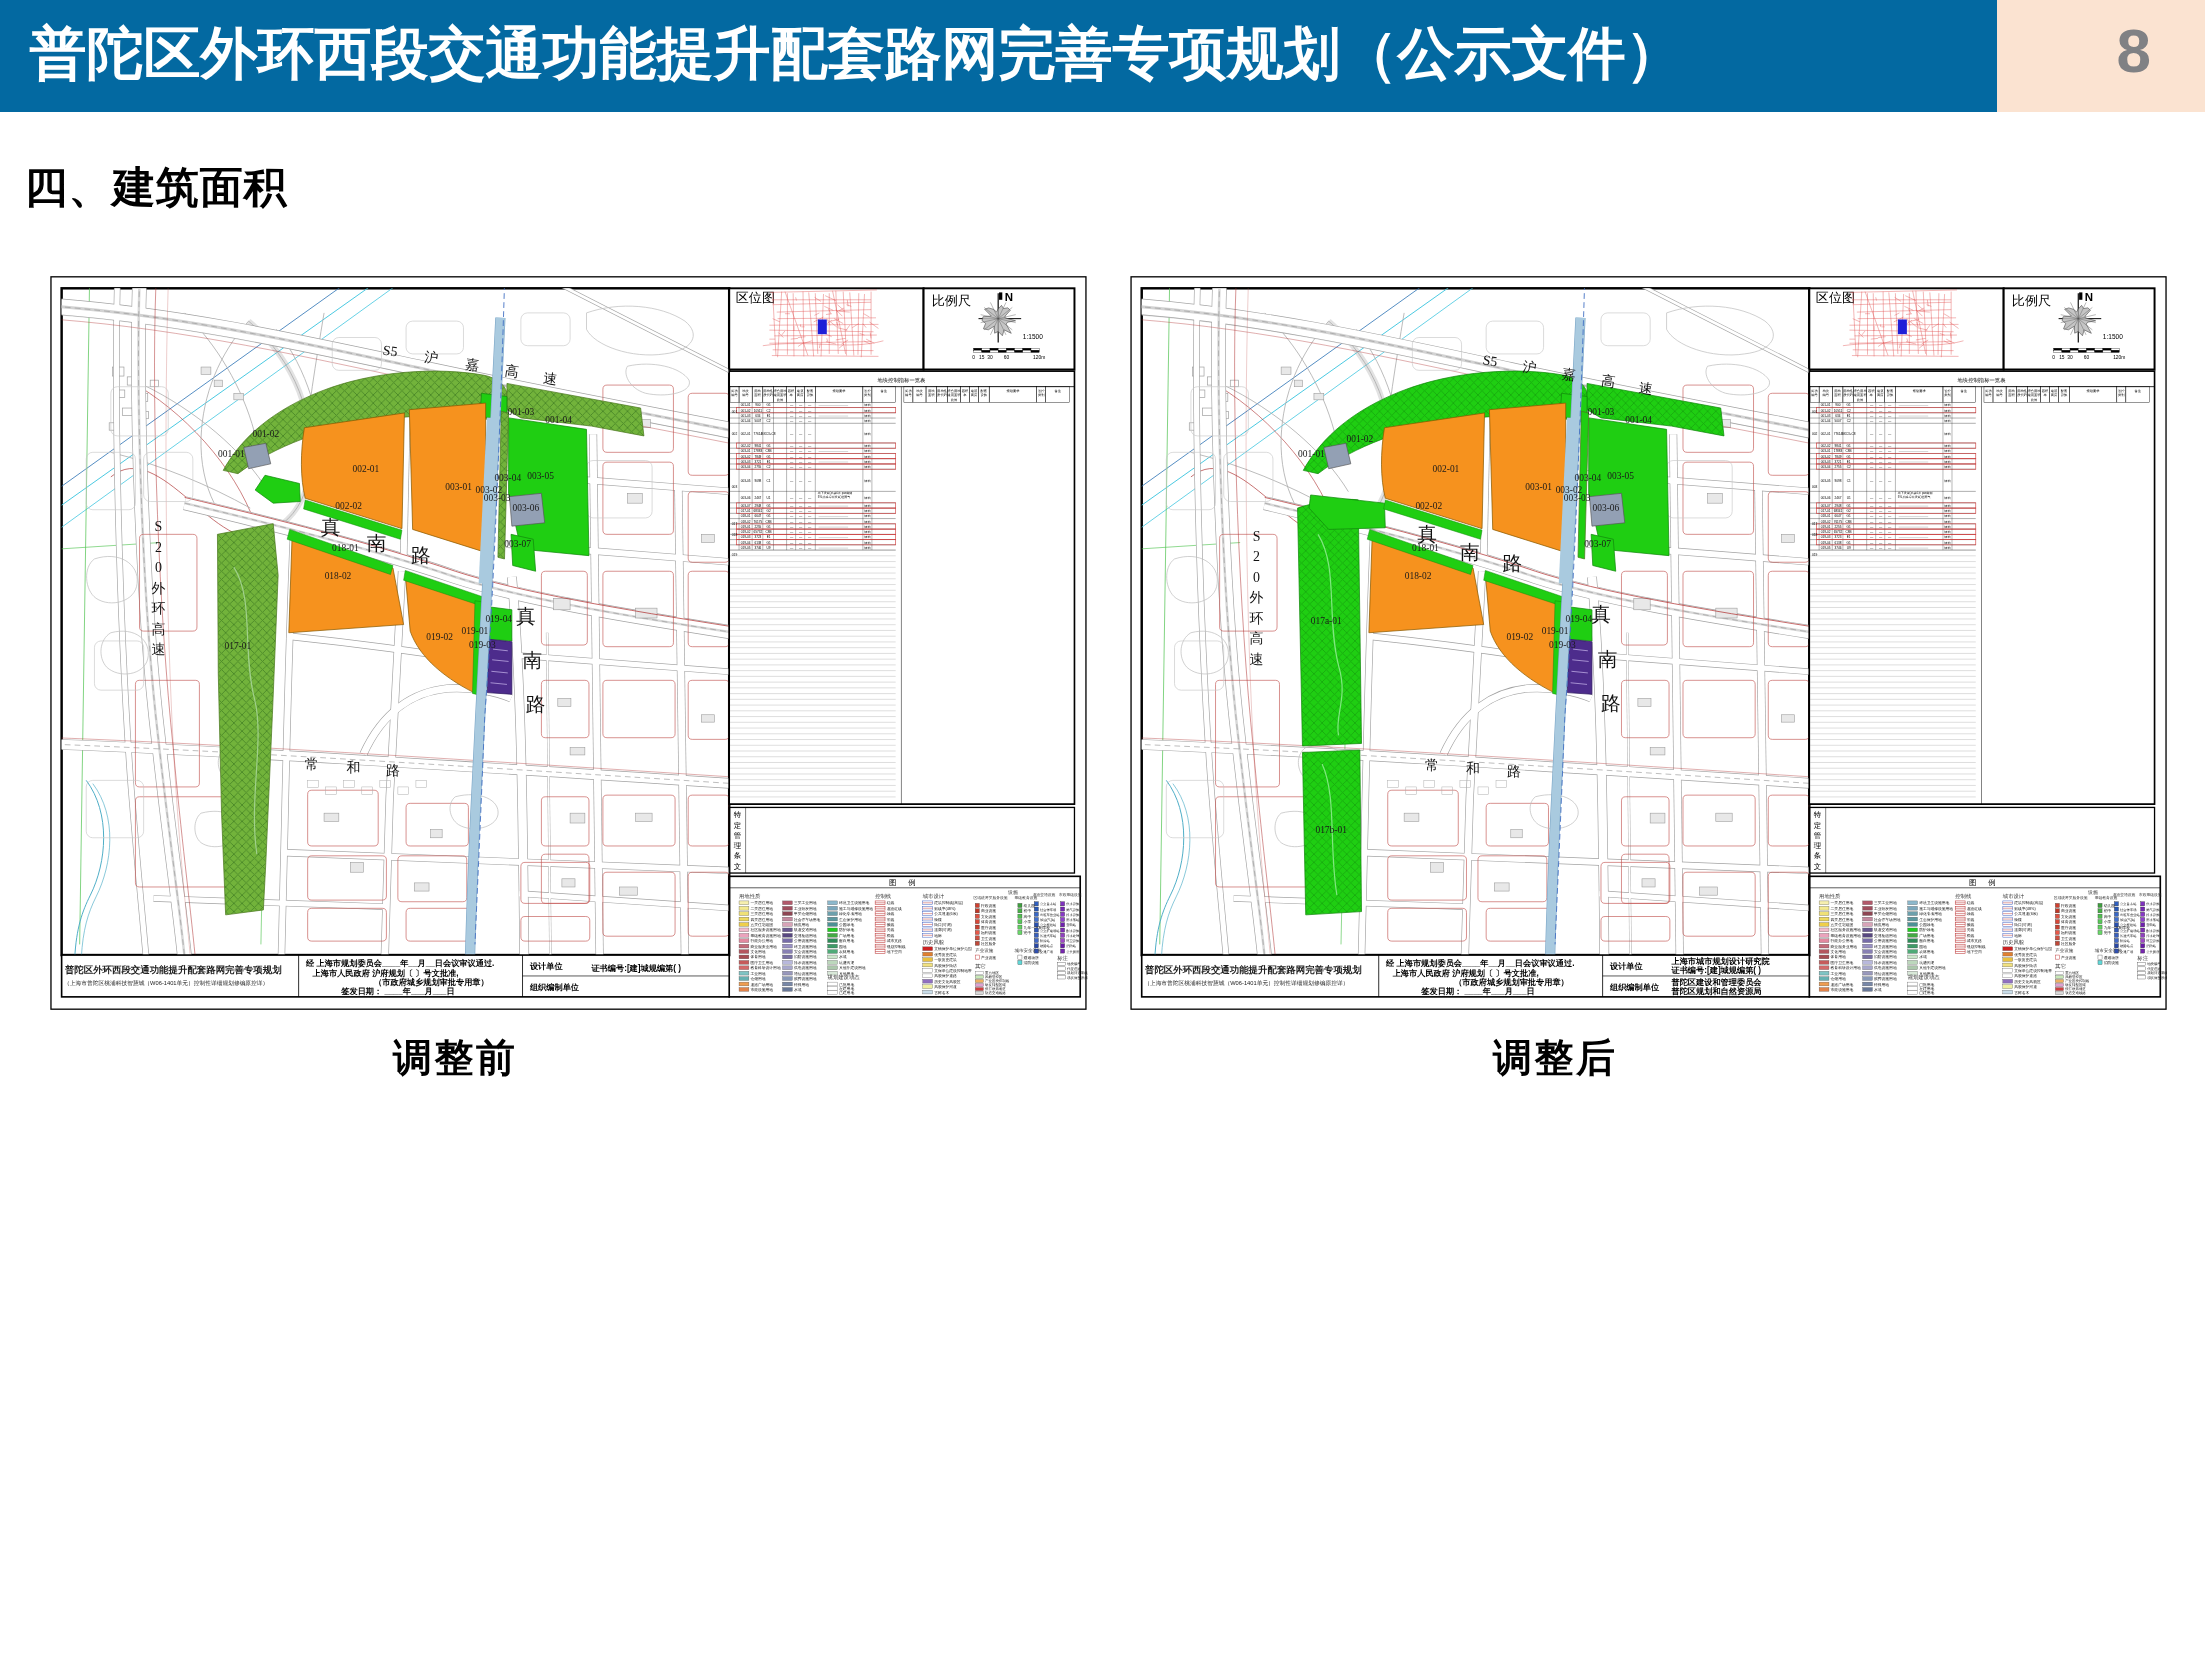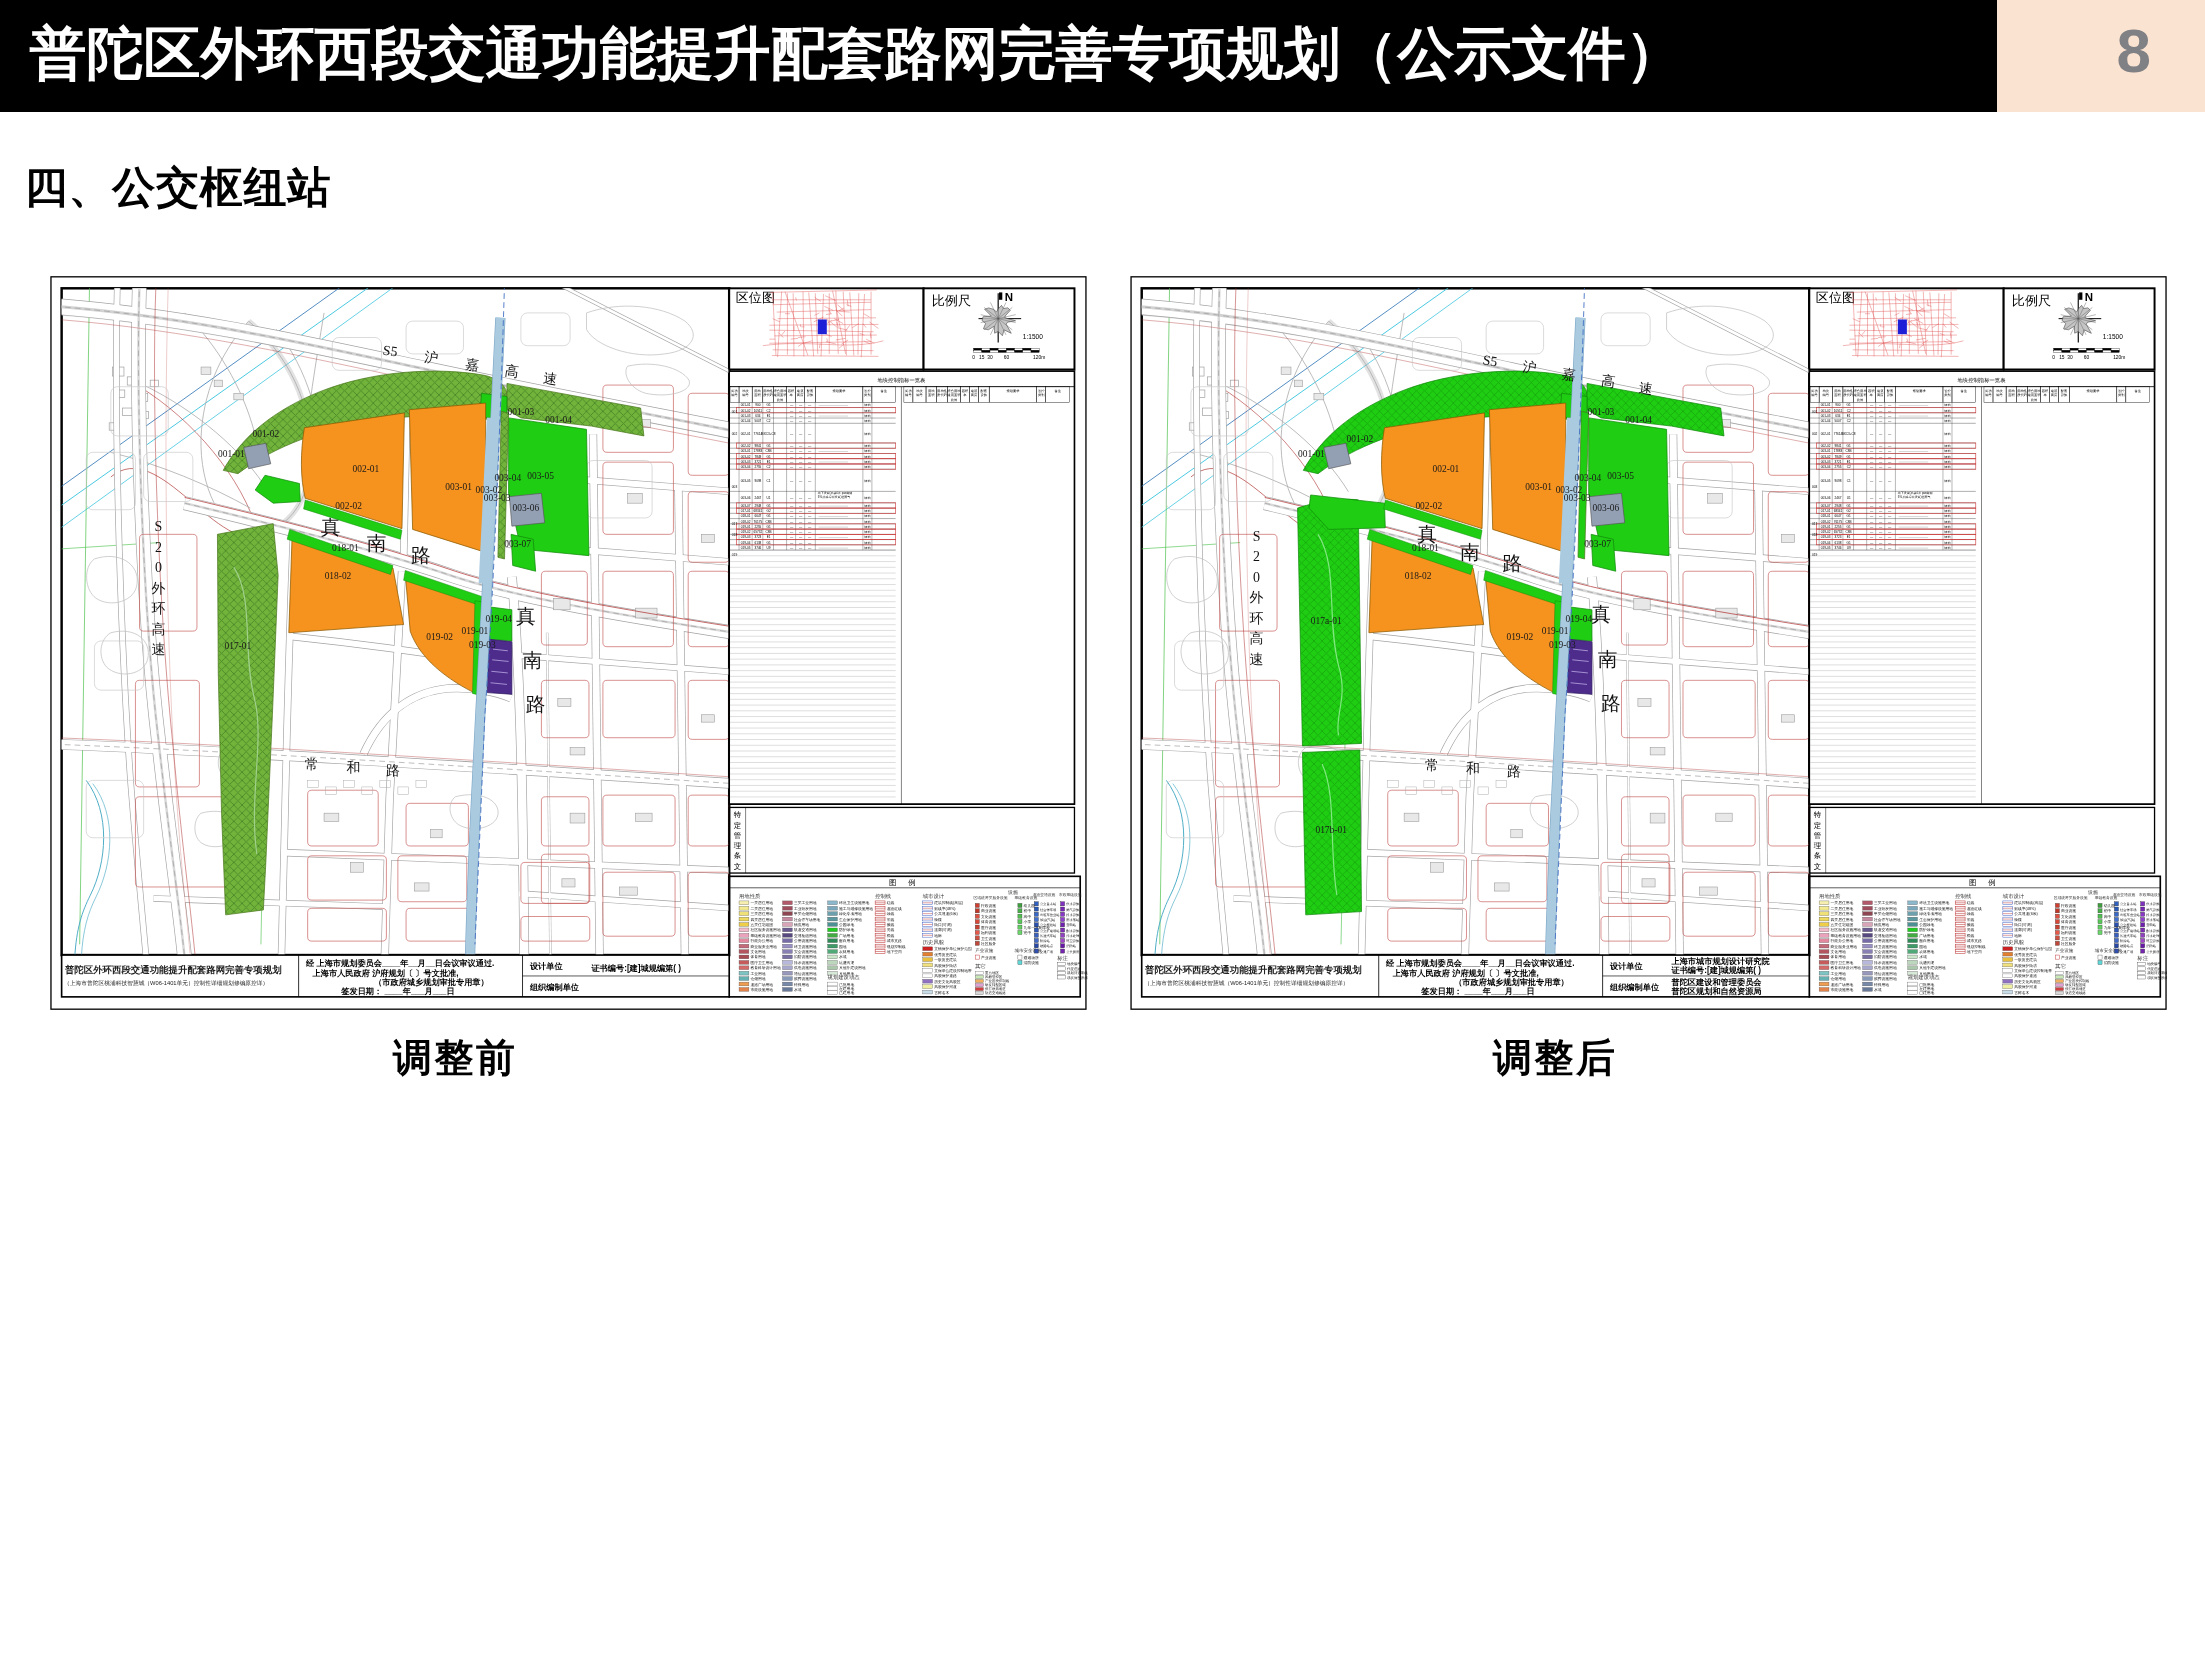--- a/index.html
+++ b/index.html
@@ -1,32 +1,32 @@
 <!DOCTYPE html>
 <html style="font-size:13px"><head><meta charset="utf-8">
 <style>
 html,body{margin:0;padding:0;background:#fff;width:2205px;height:1654px;position:relative;font-family:"Liberation Sans",sans-serif;}
-.hdr{position:absolute;left:0;top:0;width:1997px;height:112px;background:#000000;}
+.hdr{position:absolute;left:0;top:0;width:1997px;height:112px;background:#0369a1;}
 .hdr span{position:absolute;left:29.5px;top:50%;transform:translateY(-52%);color:#fff;font-weight:bold;font-size:57px;letter-spacing:0;white-space:nowrap;}
 .pg{position:absolute;left:1997px;top:0;width:208px;height:112px;background:#FBE3D1;}
 .pg span{position:absolute;right:54px;top:14.8px;color:#808184;font-weight:bold;font-size:62px;}
 .sec{position:absolute;left:24.6px;top:159px;font-size:43px;font-weight:bold;color:#000;letter-spacing:0.8px;}
 .cap{position:absolute;font-size:39px;font-weight:bold;color:#000;top:1031px;letter-spacing:2.5px;}
 </style></head>
 <body>
 
 <div class="hdr">
     <span>普陀区外环西段交通功能提升配套路网完善专项规划（公示文件）</span>
   </div>
 
 <div class="pg">
     <span>8</span>
   </div>
 
-<div class="sec">四、公交枢纽站</div>
+<div class="sec">四、建筑面积</div>
 <svg width="2117" height="734" viewBox="0 0 2581 895" xmlns="http://www.w3.org/2000/svg" style="position:absolute;left:50px;top:276px">
 
 <defs>
 <pattern id="hOlive" patternUnits="userSpaceOnUse" width="10" height="10">
   <rect width="10" height="10" fill="#72B33B"></rect>
   <path d="M0,0 L10,10 M10,0 L0,10" stroke="#4C8A28" stroke-width="1.1"></path>
 </pattern>
 <pattern id="hBright" patternUnits="userSpaceOnUse" width="10" height="10">
   <rect width="10" height="10" fill="#1FCE12"></rect>
   <path d="M0,0 L10,10 M10,0 L0,10" stroke="#17A80E" stroke-width="1"></path>

